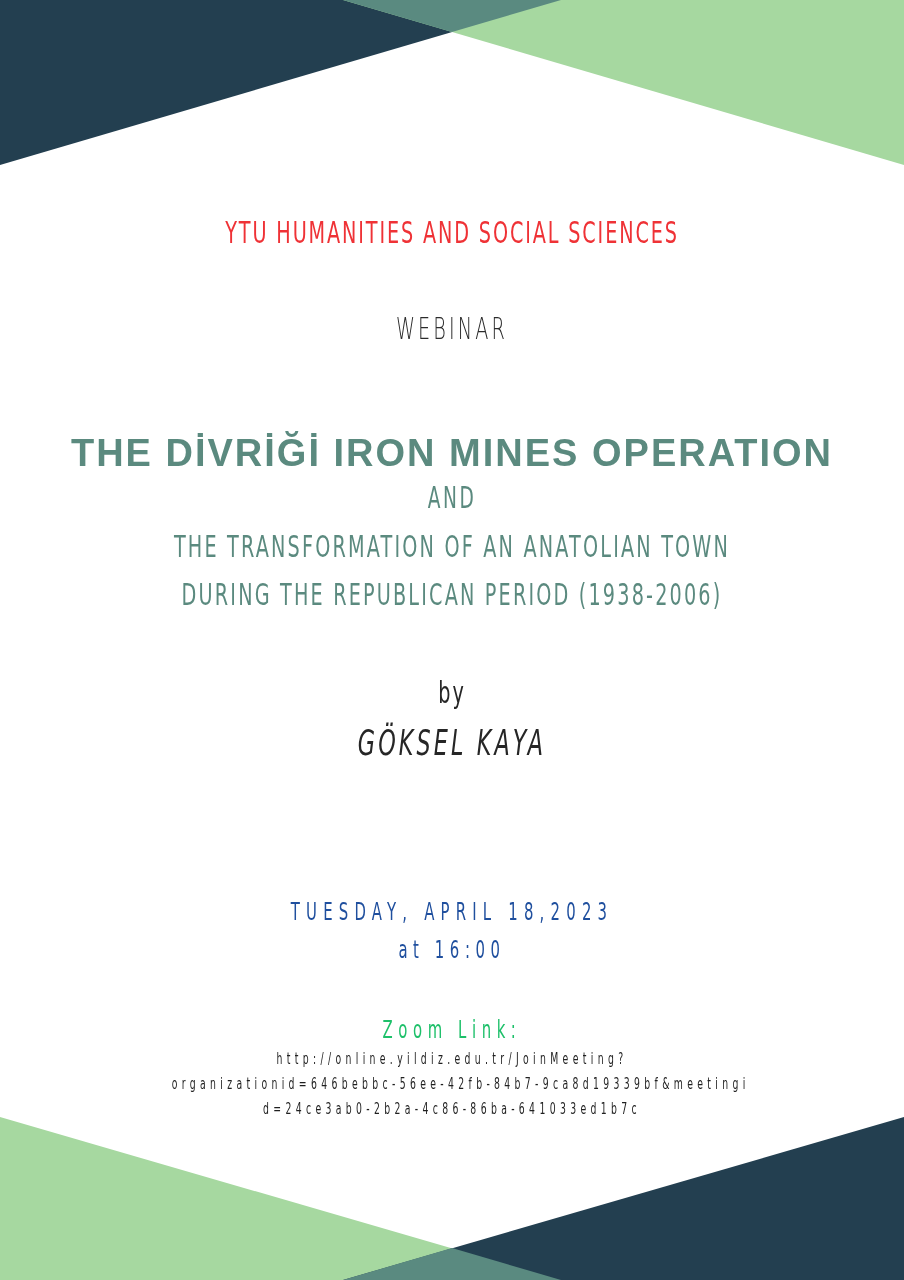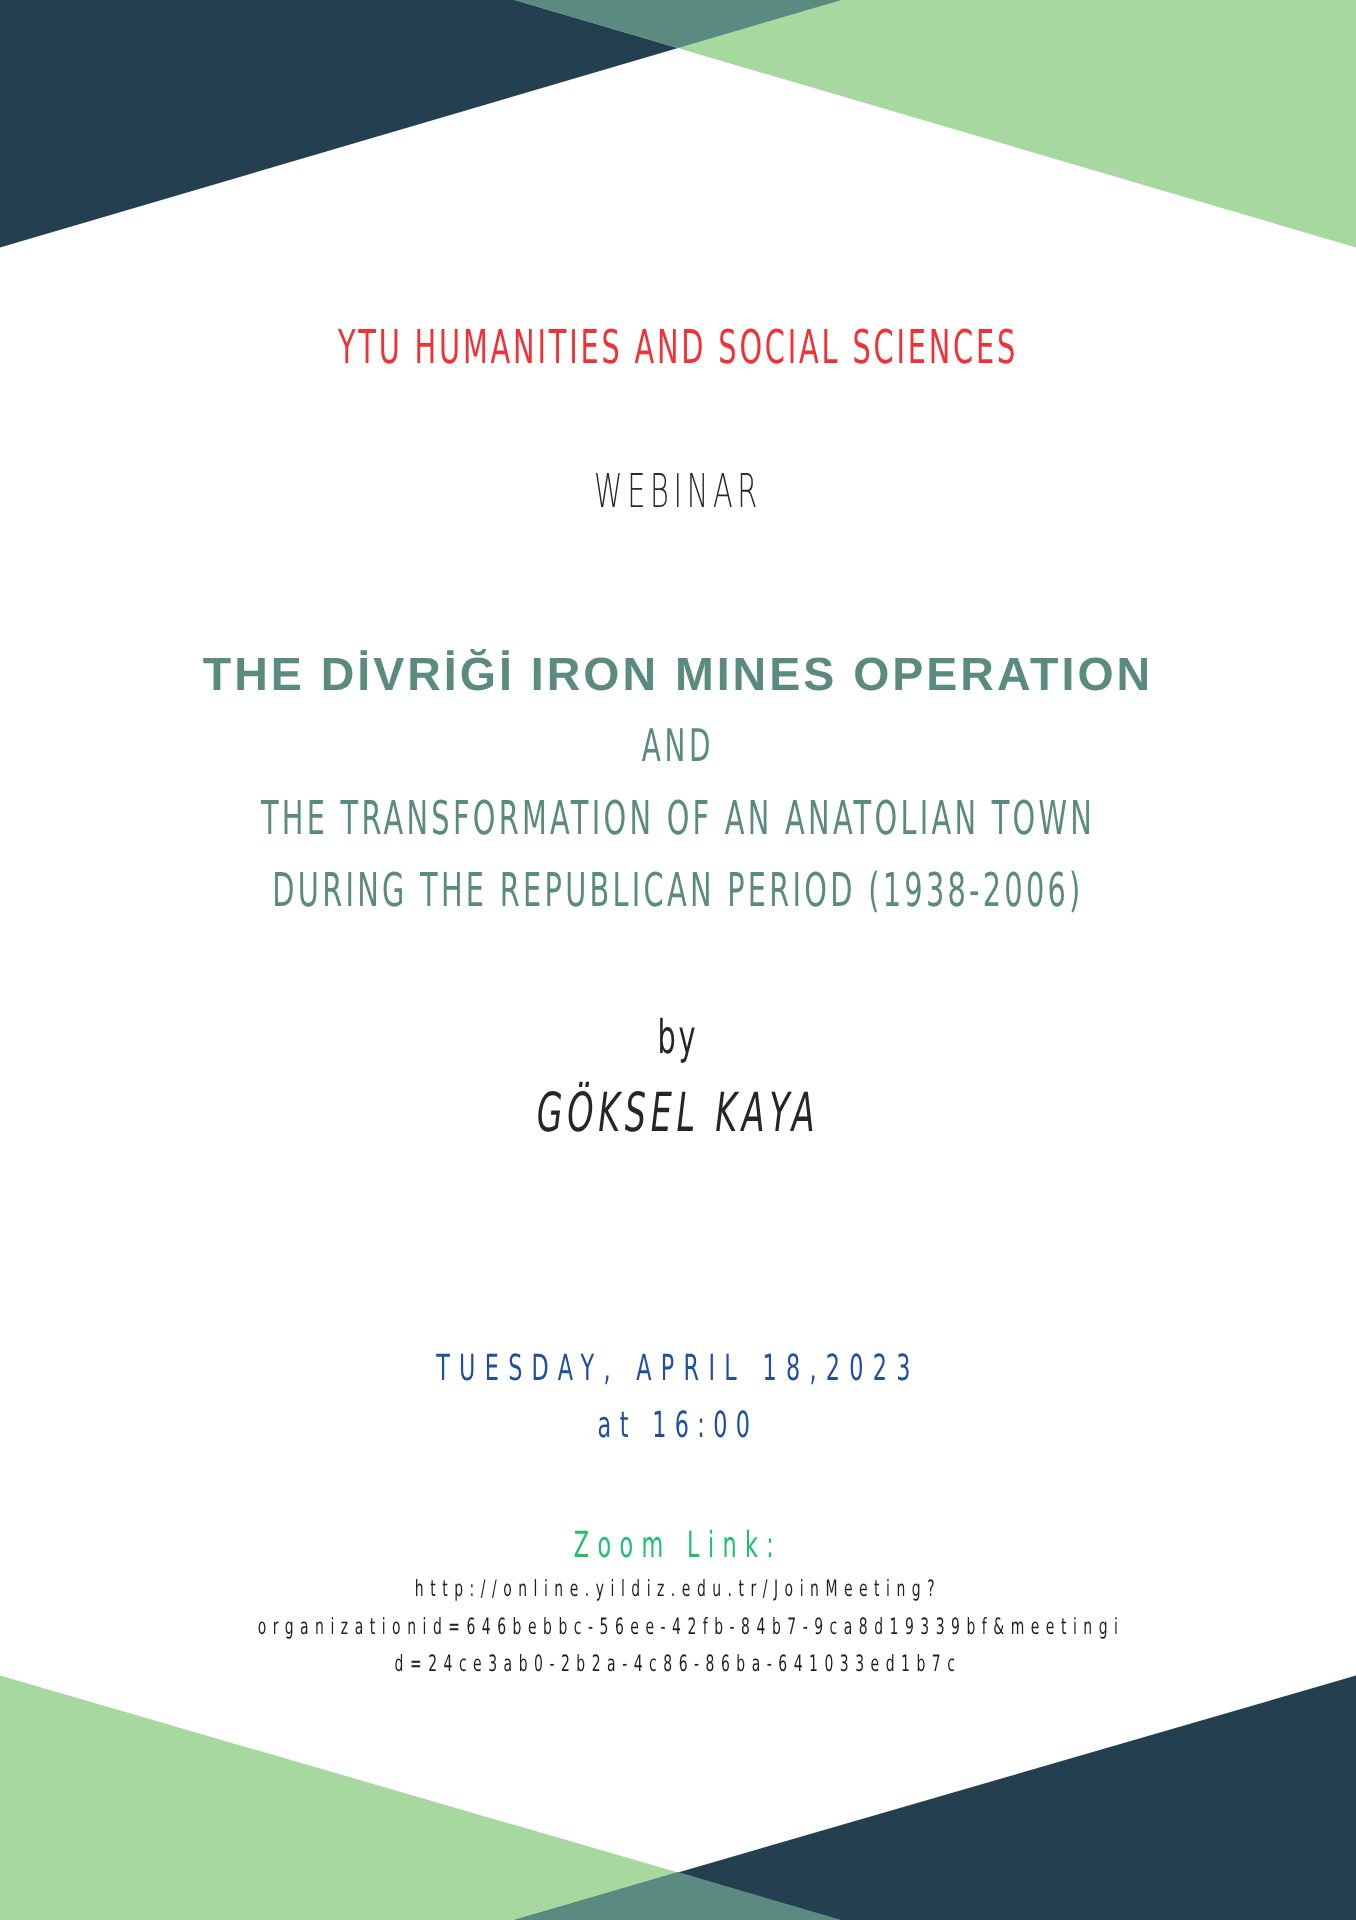--- a/index.html
+++ b/index.html
@@ -11,21 +11,21 @@
     .bg { position: absolute; left: 0; top: 0; width: 904px; height: 1280px; }
     .line {
       position: absolute; left: 0; width: 904px; text-align: center;
       font-family: "DejaVu Sans", sans-serif;
       transform-origin: center center;
       white-space: nowrap;
     }
     .cond { transform: scaleX(0.62); }
     #org { top: 214px; font-size: 31px; color: #ef3236; letter-spacing: 3px; }
     #webinar { top: 310px; font-size: 31px; color: #2b2b2b; letter-spacing: 5px; font-weight: 300; }
-    #title1 { top: 432px; font-size: 31px; color: #5b8a7f; font-weight: bold; letter-spacing: 2px; font-family: "Liberation Sans", sans-serif; }
+    #title1 { top: 432px; font-size: 38px; color: #5b8a7f; font-weight: bold; letter-spacing: 2px; font-family: "Liberation Sans", sans-serif; }
     #and { top: 480px; font-size: 30px; color: #5b8a7f; letter-spacing: 4px; }
     #title2 { top: 528px; font-size: 31px; color: #5b8a7f; letter-spacing: 3.5px; }
     #title3 { top: 576px; font-size: 31px; color: #5b8a7f; letter-spacing: 3.5px; }
     #by { top: 674px; font-size: 31px; color: #262626; letter-spacing: 3px; }
     #speaker { top: 722px; font-size: 36px; color: #262626; font-style: italic; letter-spacing: 5px; }
     #date { top: 898px; font-size: 24px; color: #1f4f9e; letter-spacing: 10px; }
     #time { top: 936px; font-size: 24px; color: #1f4f9e; letter-spacing: 9px; }
     #zoom-label { top: 1016px; font-size: 24px; color: #1ec06a; letter-spacing: 9px; }
     .url { font-size: 15px; color: #1f1f1f; letter-spacing: 7px; }
     #url1 { top: 1050px; }

